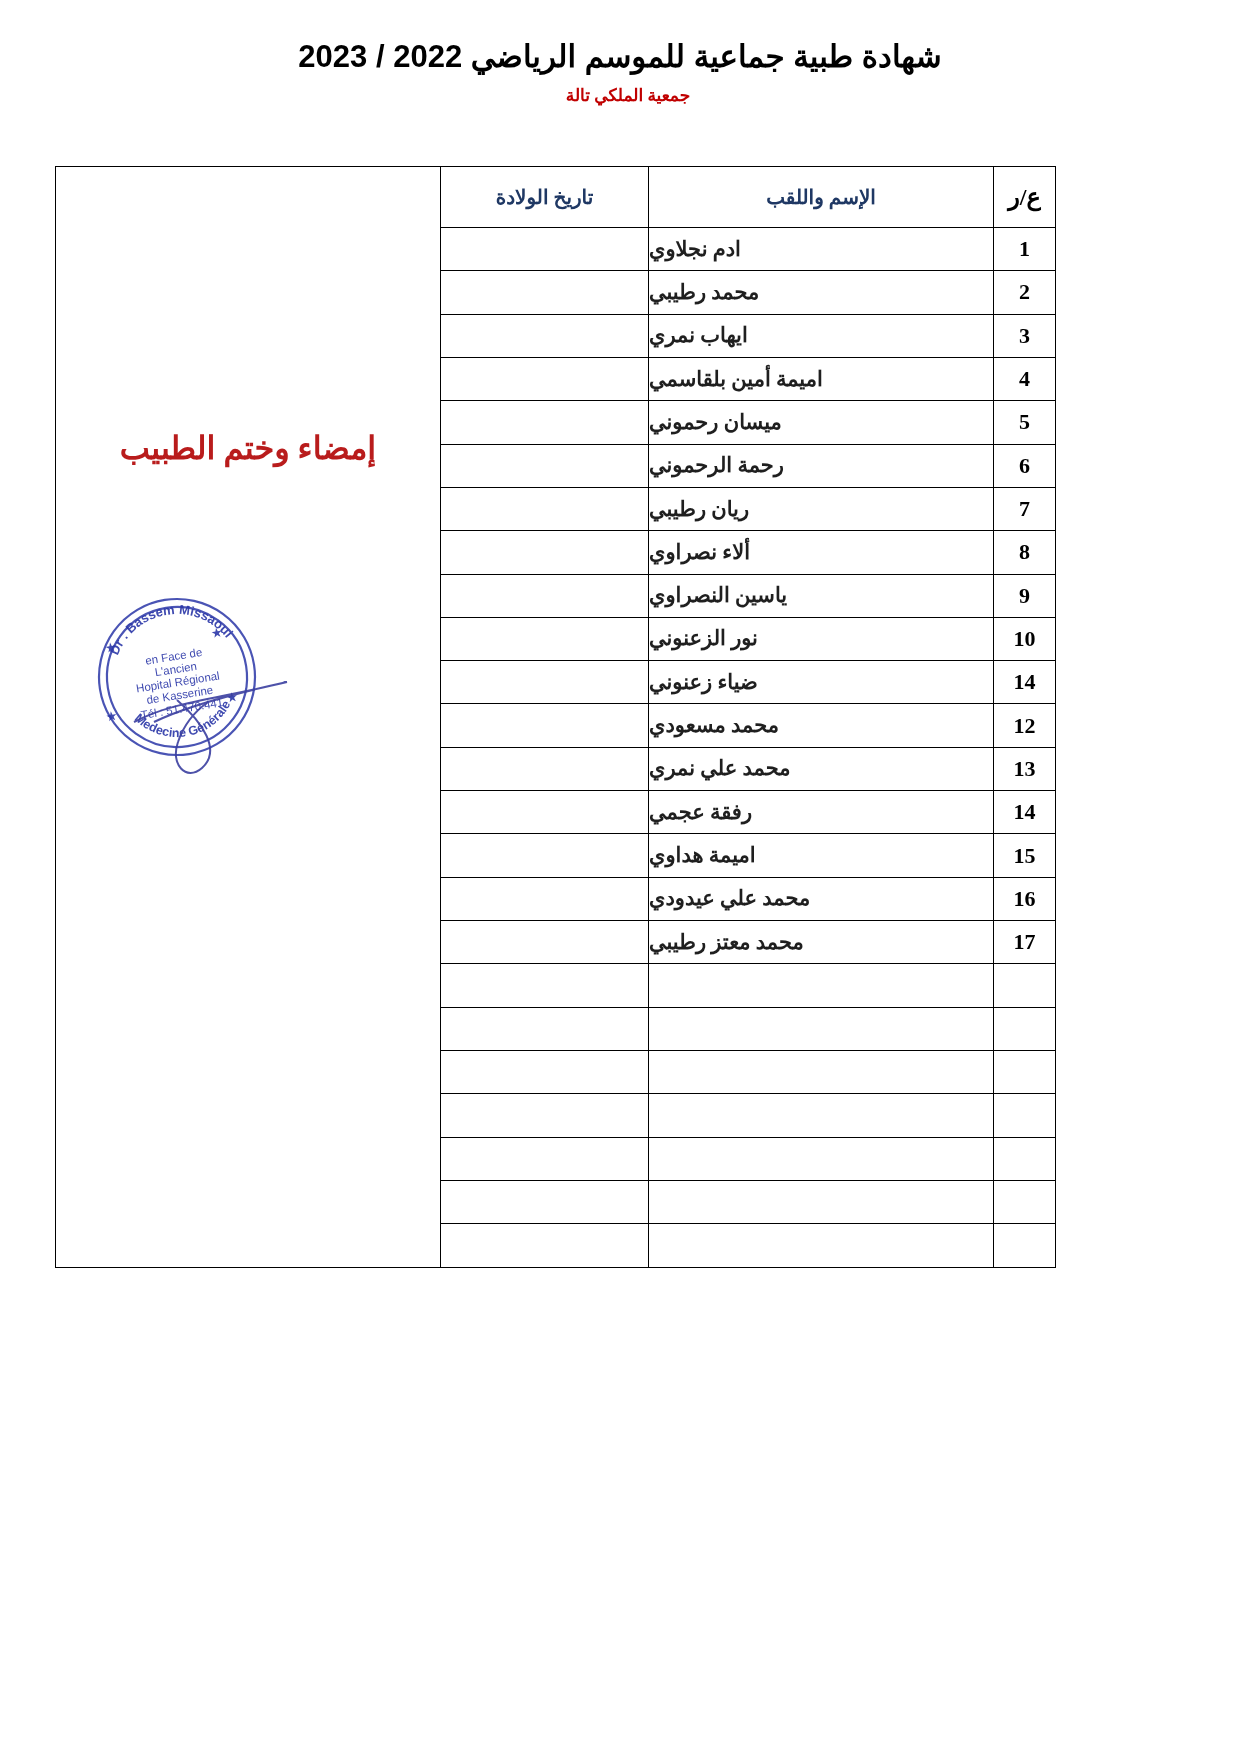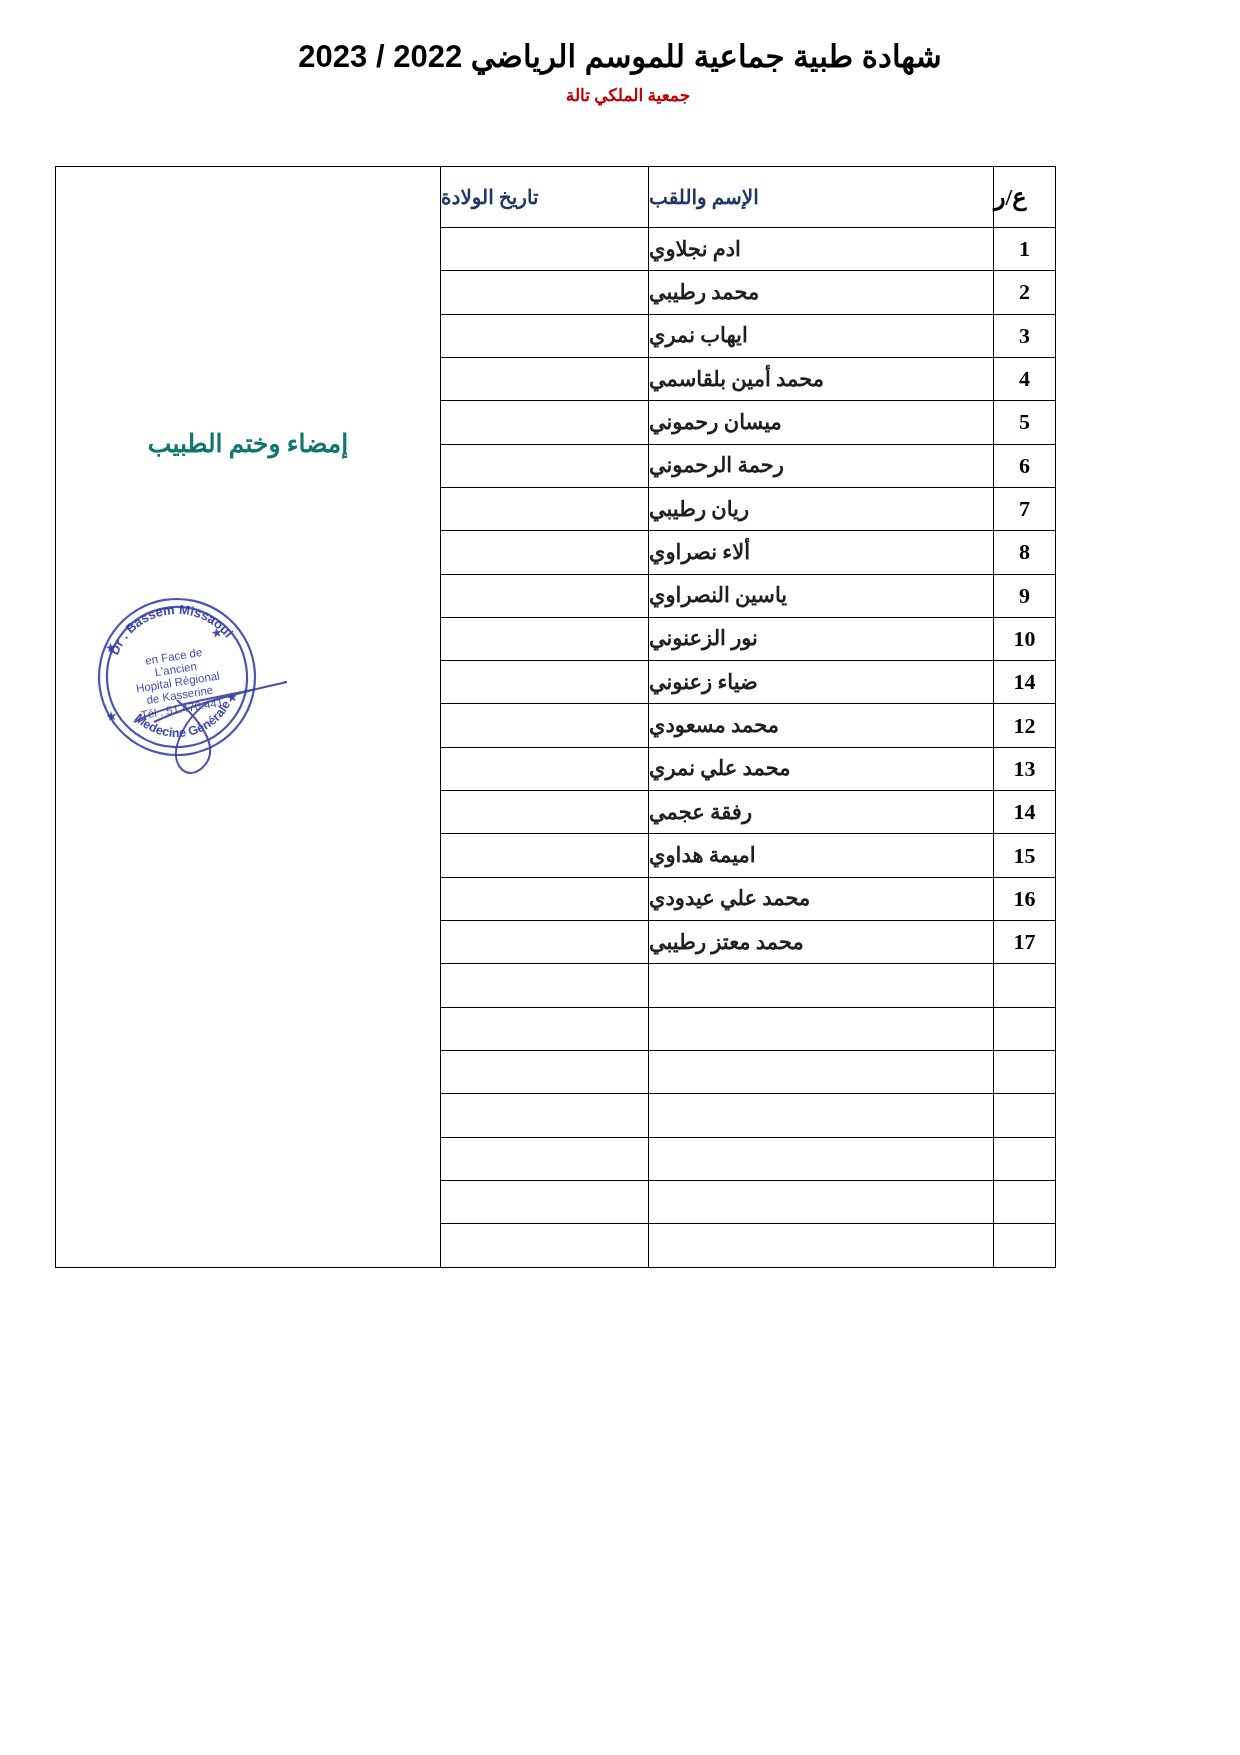--- a/index.html
+++ b/index.html
@@ -65,21 +65,21 @@
     vertical-align: middle;
   }
 
   col.c-num   { width: 62px; }
   col.c-name  { width: 345px; }
   col.c-birth { width: 208px; }
   col.c-sign  { width: 385px; }
 
   .hdr {
     height: 58px;
-    text-align: left;
+    text-align: center;
     font-weight: bold;
     font-size: 20px;
     color: #1f3864;
     font-family: "Liberation Serif", serif;
   }
   .hdr.num {
     font-size: 24px;
     color: #000000;
   }
 
@@ -117,23 +117,23 @@
     height: 100%;
     min-height: 1100px;
   }
 
   .sign-label {
     position: absolute;
     top: 262px;
     left: 0;
     right: 0;
     text-align: center;
-    font-size: 25px;
-    font-weight: bold;
-    color: #0f766e;
+    font-size: 32px;
+    font-weight: bold;
+    color: #b91c1c;
     font-family: "Liberation Serif", serif;
   }
 
   .stamp {
     position: absolute;
     top: 415px;
     left: 96px;
     width: 190px;
     height: 190px;
   }
@@ -205,21 +205,21 @@
             <td class="cell name">محمد رطيبي</td>
             <td class="cell birth"></td>
           </tr>
           <tr>
             <td class="cell num">3</td>
             <td class="cell name">ايهاب نمري</td>
             <td class="cell birth"></td>
           </tr>
           <tr>
             <td class="cell num">4</td>
-            <td class="cell name">محمد أمين بلقاسمي</td>
+            <td class="cell name">اميمة أمين بلقاسمي</td>
             <td class="cell birth"></td>
           </tr>
           <tr>
             <td class="cell num">5</td>
             <td class="cell name">ميسان رحموني</td>
             <td class="cell birth"></td>
           </tr>
           <tr>
             <td class="cell num">6</td>
             <td class="cell name">رحمة الرحموني</td>

